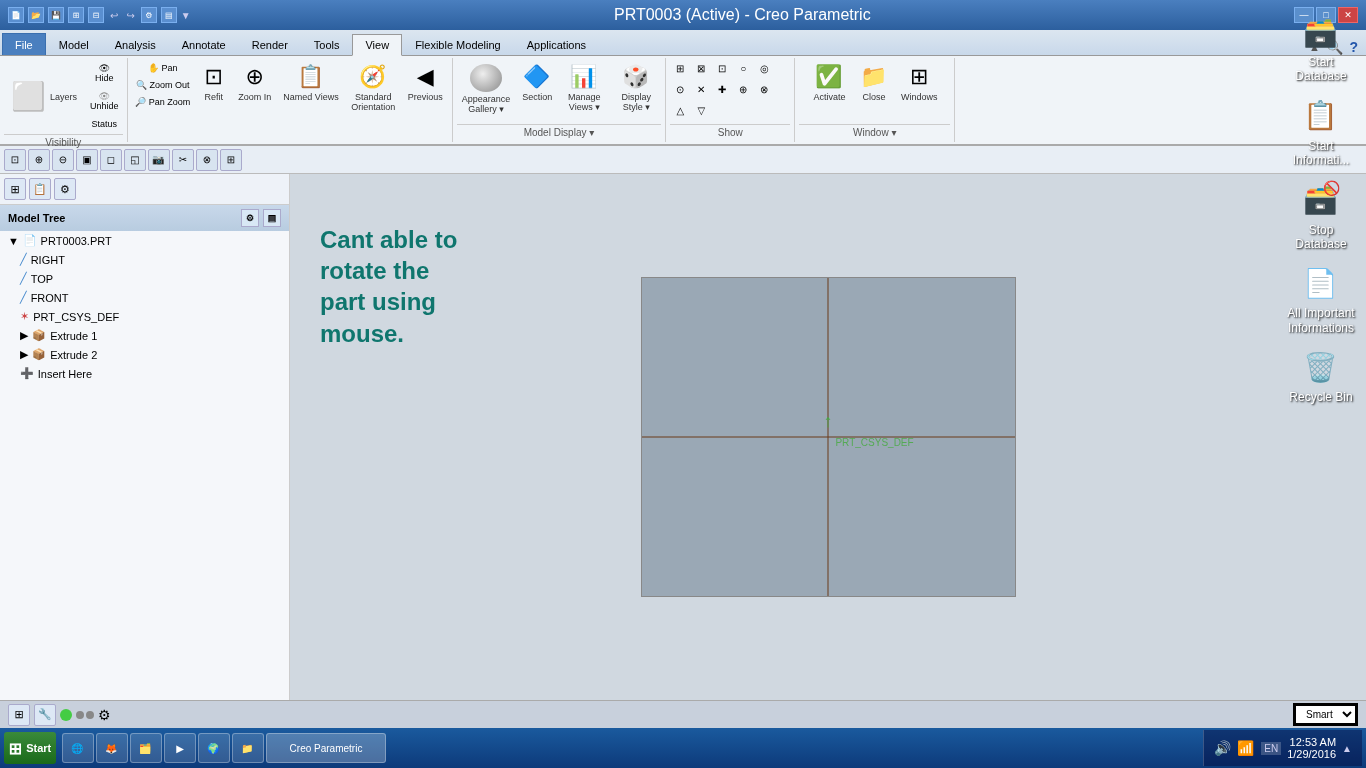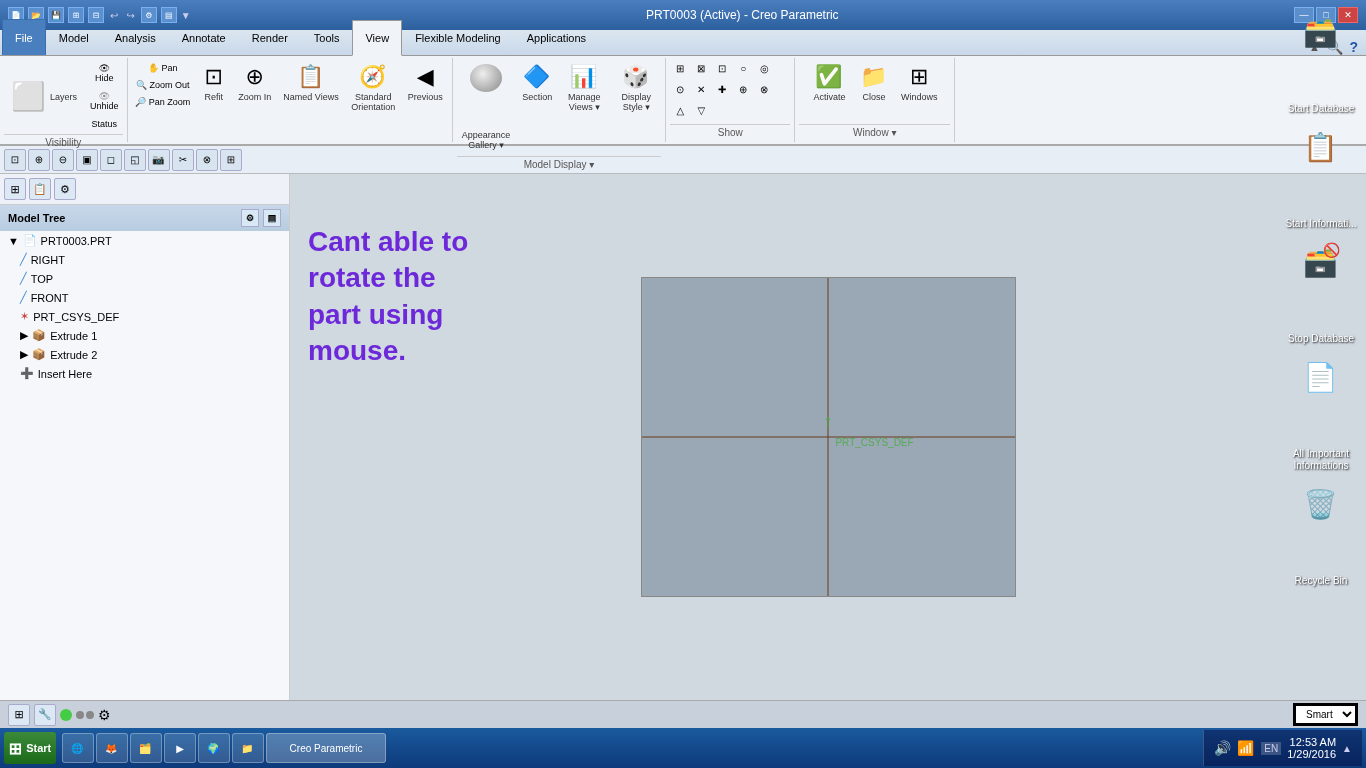--- a/index.html
+++ b/index.html
@@ -25,21 +25,21 @@
       padding-left: 2px;
       border-bottom: 1px solid #999;
     }
     .ribbon-tab {
       padding: 4px 12px;
       font-size: 11px;
       cursor: pointer;
       border: 1px solid transparent;
       border-bottom: none;
       background: transparent;
-      height: 36px;
+      height: 22px;
       display: flex;
       align-items: center;
     }
     .ribbon-tab.active {
       background: #f0f4f8;
       border-color: #999;
       border-bottom: 1px solid #f0f4f8;
       margin-bottom: -1px;
     }
 
@@ -186,25 +186,25 @@
     .viewport-crosshair-v {
       position: absolute;
       left: 50%;
       top: 0; bottom: 0;
       width: 1px;
       background: #6a3a1a;
       transform: translateX(-50%);
     }
     .annotation-text {
       position: absolute;
-      left: 18px;
+      left: 30px;
       top: 50px;
-      font-size: 28px;
+      font-size: 24px;
       font-weight: bold;
-      color: #6d28d9;
+      color: #0f766e;
       line-height: 1.3;
     }
 
     
     #taskbar {
       position: fixed;
       bottom: 0;
       left: 0;
       right: 0;
       height: 40px;
@@ -254,21 +254,21 @@
       padding: 8px 4px;
       gap: 4px;
       background: transparent;
     }
     .desktop-icon {
       display: flex; flex-direction: column; align-items: center;
       cursor: pointer; padding: 4px; border-radius: 4px; gap: 3px;
       color: white;
     }
     .desktop-icon .di-img { width: 40px; height: 40px; display: flex; align-items: center; justify-content: center; font-size: 28px; }
-    .desktop-icon .di-label { font-size: 10px; text-align: center; text-shadow: 1px 1px 2px #000; line-height: 1.2; margin-top: 48px; }
+    .desktop-icon .di-label { font-size: 12px; text-align: center; text-shadow: 1px 1px 2px #000; line-height: 1.2; }
 
     
     #status-bar {
       position: fixed;
       bottom: 40px;
       left: 0; right: 0;
       height: 28px;
       background: #c8d0dc;
       border-top: 1px solid #aaa;
       display: flex;
@@ -292,21 +292,21 @@
     <span style="width:16px;height:16px;background:#5a8fd0;border:1px solid #7aafef;display:inline-flex;align-items:center;justify-content:center;font-size:8px;cursor:pointer;">📂</span>
     <span style="width:16px;height:16px;background:#5a8fd0;border:1px solid #7aafef;display:inline-flex;align-items:center;justify-content:center;font-size:8px;cursor:pointer;">💾</span>
     <span style="width:16px;height:16px;background:#5a8fd0;border:1px solid #7aafef;display:inline-flex;align-items:center;justify-content:center;font-size:8px;">⊞</span>
     <span style="width:16px;height:16px;background:#5a8fd0;border:1px solid #7aafef;display:inline-flex;align-items:center;justify-content:center;font-size:8px;">⊟</span>
     <span style="font-size:10px;color:#cce;cursor:pointer;padding:0 2px;">↩</span>
     <span style="font-size:10px;color:#cce;cursor:pointer;padding:0 2px;">↪</span>
     <span style="width:16px;height:16px;background:#5a8fd0;border:1px solid #7aafef;display:inline-flex;align-items:center;justify-content:center;font-size:8px;">⚙</span>
     <span style="width:16px;height:16px;background:#5a8fd0;border:1px solid #7aafef;display:inline-flex;align-items:center;justify-content:center;font-size:8px;">▤</span>
     <span style="font-size:10px;color:#cce;cursor:pointer;">▼</span>
   </div>
-  <span style="font-size:12px;color:white;">PRT0003 (Active) - Creo Parametric</span>
+  <span style="font-size:16px;color:white;">PRT0003 (Active) - Creo Parametric</span>
   <div style="display:flex;gap:2px;">
     <span style="width:20px;height:16px;background:#5a8fcc;border:1px solid #7aafef;display:inline-flex;align-items:center;justify-content:center;cursor:pointer;font-size:9px;color:white;">—</span>
     <span style="width:20px;height:16px;background:#5a8fcc;border:1px solid #7aafef;display:inline-flex;align-items:center;justify-content:center;cursor:pointer;font-size:9px;color:white;">□</span>
     <span style="width:20px;height:16px;background:#cc4444;border:1px solid #ee6666;display:inline-flex;align-items:center;justify-content:center;cursor:pointer;font-size:9px;color:white;">✕</span>
   </div>
 </div>
 
 <div id="ribbon-tabs">
   <div class="ribbon-tab" style="background:#4a7fbf;color:white;border-color:#3a6faf;">File</div>
   <div class="ribbon-tab">Model</div>
@@ -383,21 +383,21 @@
       </div>
       <div class="ribbon-btn" style="min-width:40px;">
         <span style="font-size:22px;">◀</span>
         <span class="label">Previous</span>
       </div>
     </div>
   </div>
 
   <div class="ribbon-group" style="min-width:200px;">
     <div class="ribbon-group-content">
-      <div class="ribbon-btn" style="min-width:55px;gap:36px;">
+      <div class="ribbon-btn" style="min-width:55px;">
         <span style="font-size:22px;width:32px;height:28px;background:radial-gradient(circle at 40% 35%, #eee, #888);border-radius:50%;display:inline-block;"></span>
         <span class="label">Appearance<br>Gallery ▾</span>
       </div>
       <div class="ribbon-btn" style="min-width:40px;">
         <span style="font-size:22px;">🔷</span>
         <span class="label">Section</span>
       </div>
       <div class="ribbon-btn" style="min-width:50px;">
         <span style="font-size:22px;">📊</span>
         <span class="label">Manage<br>Views ▾</span>

